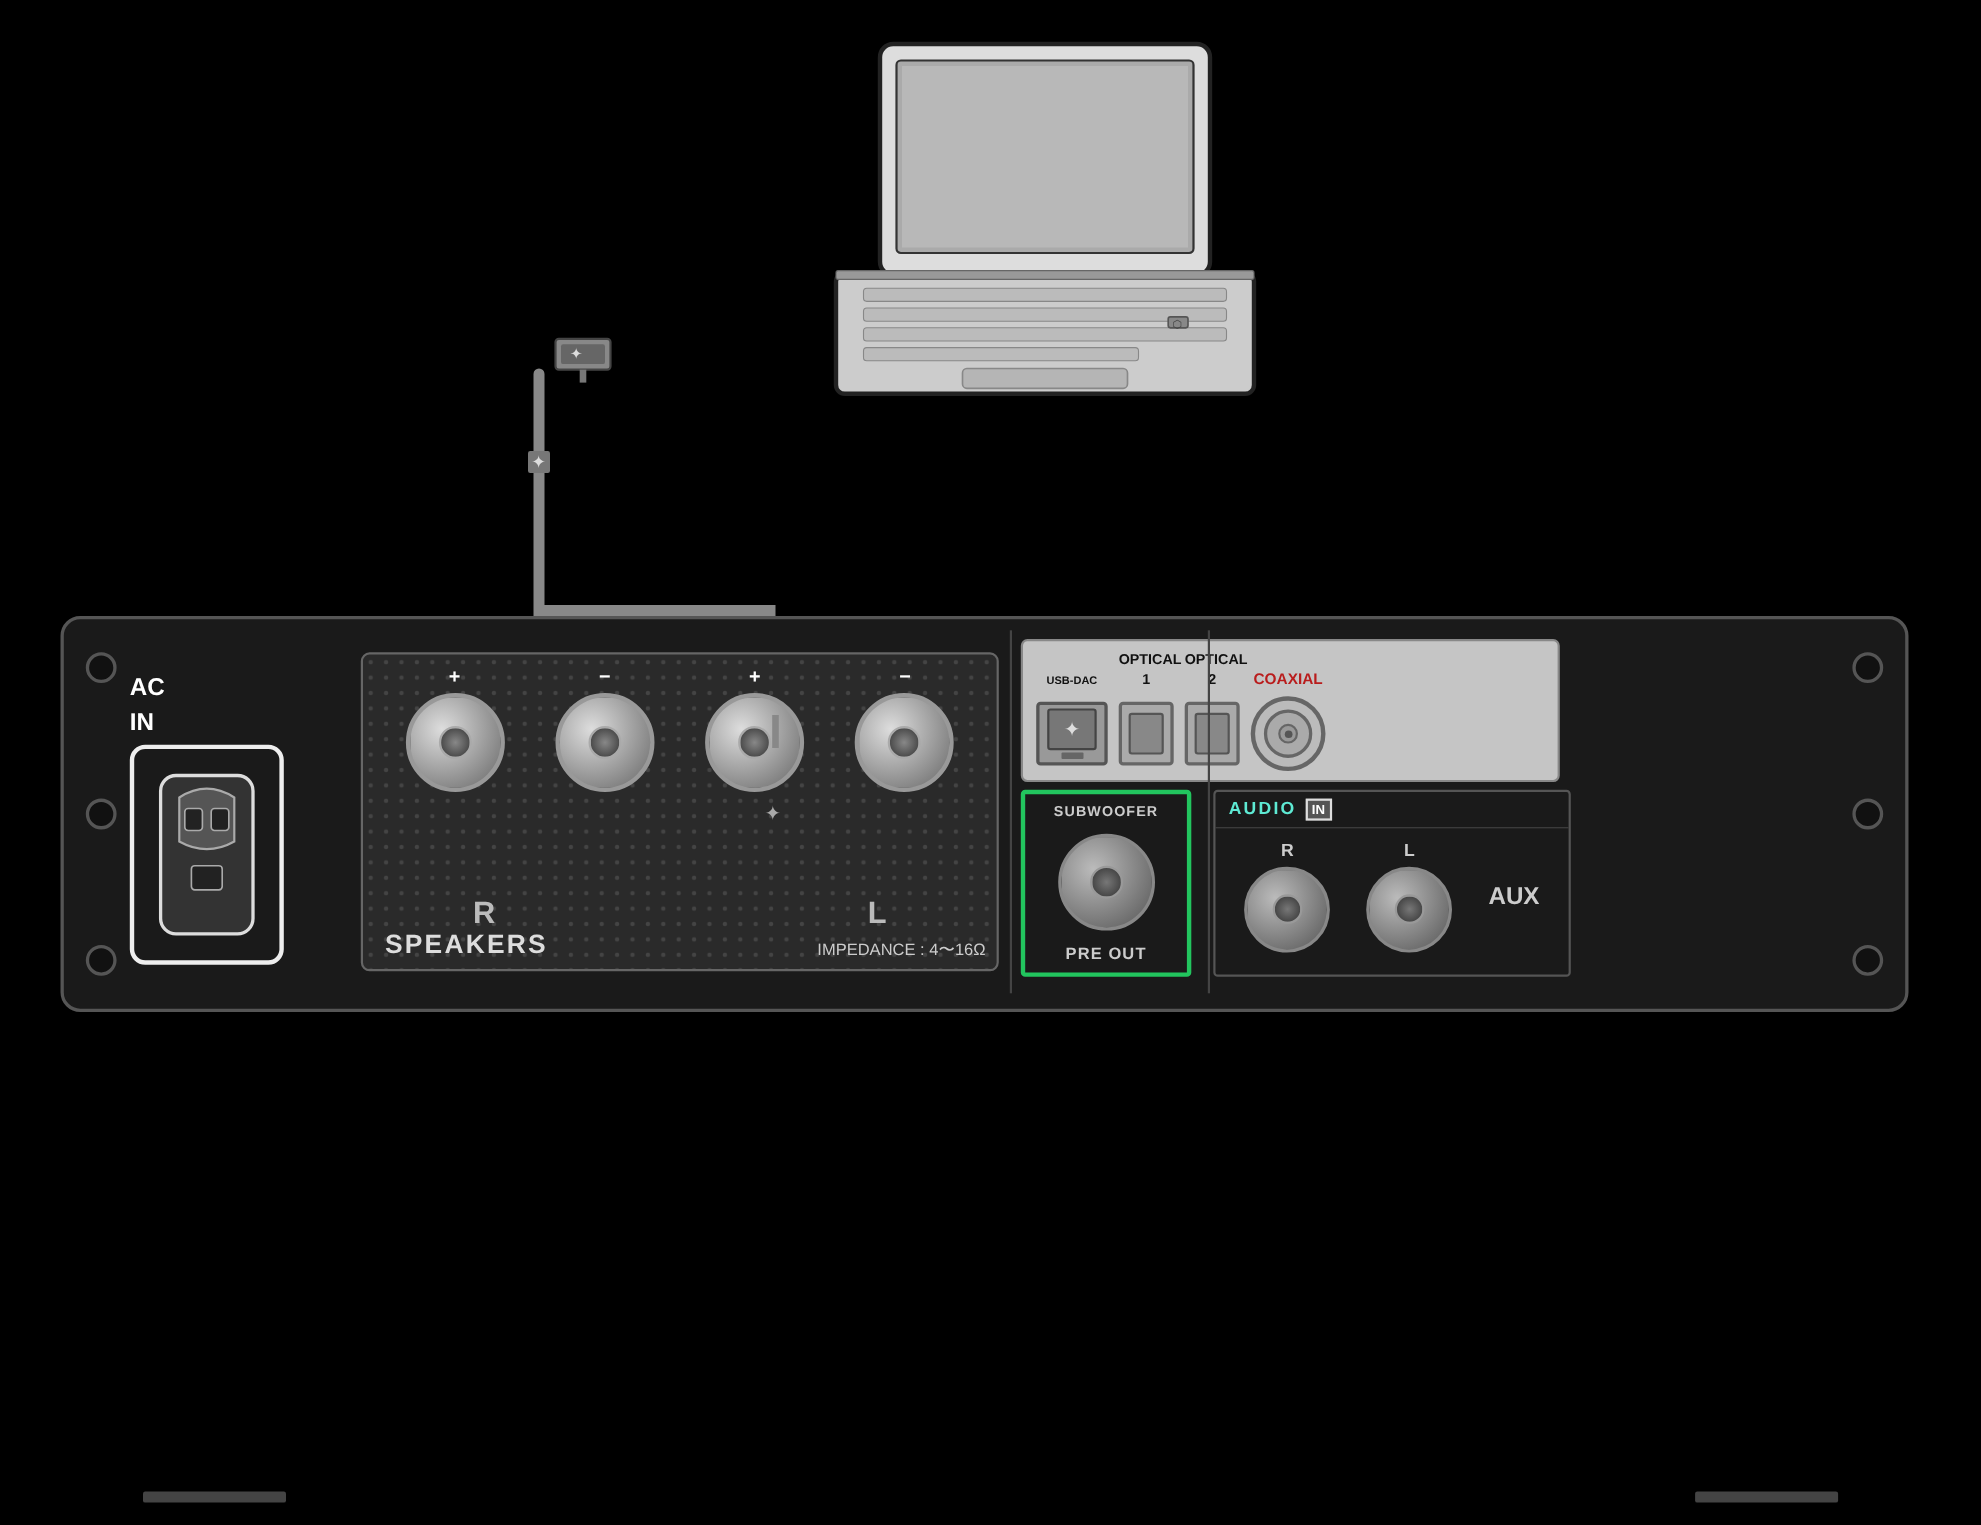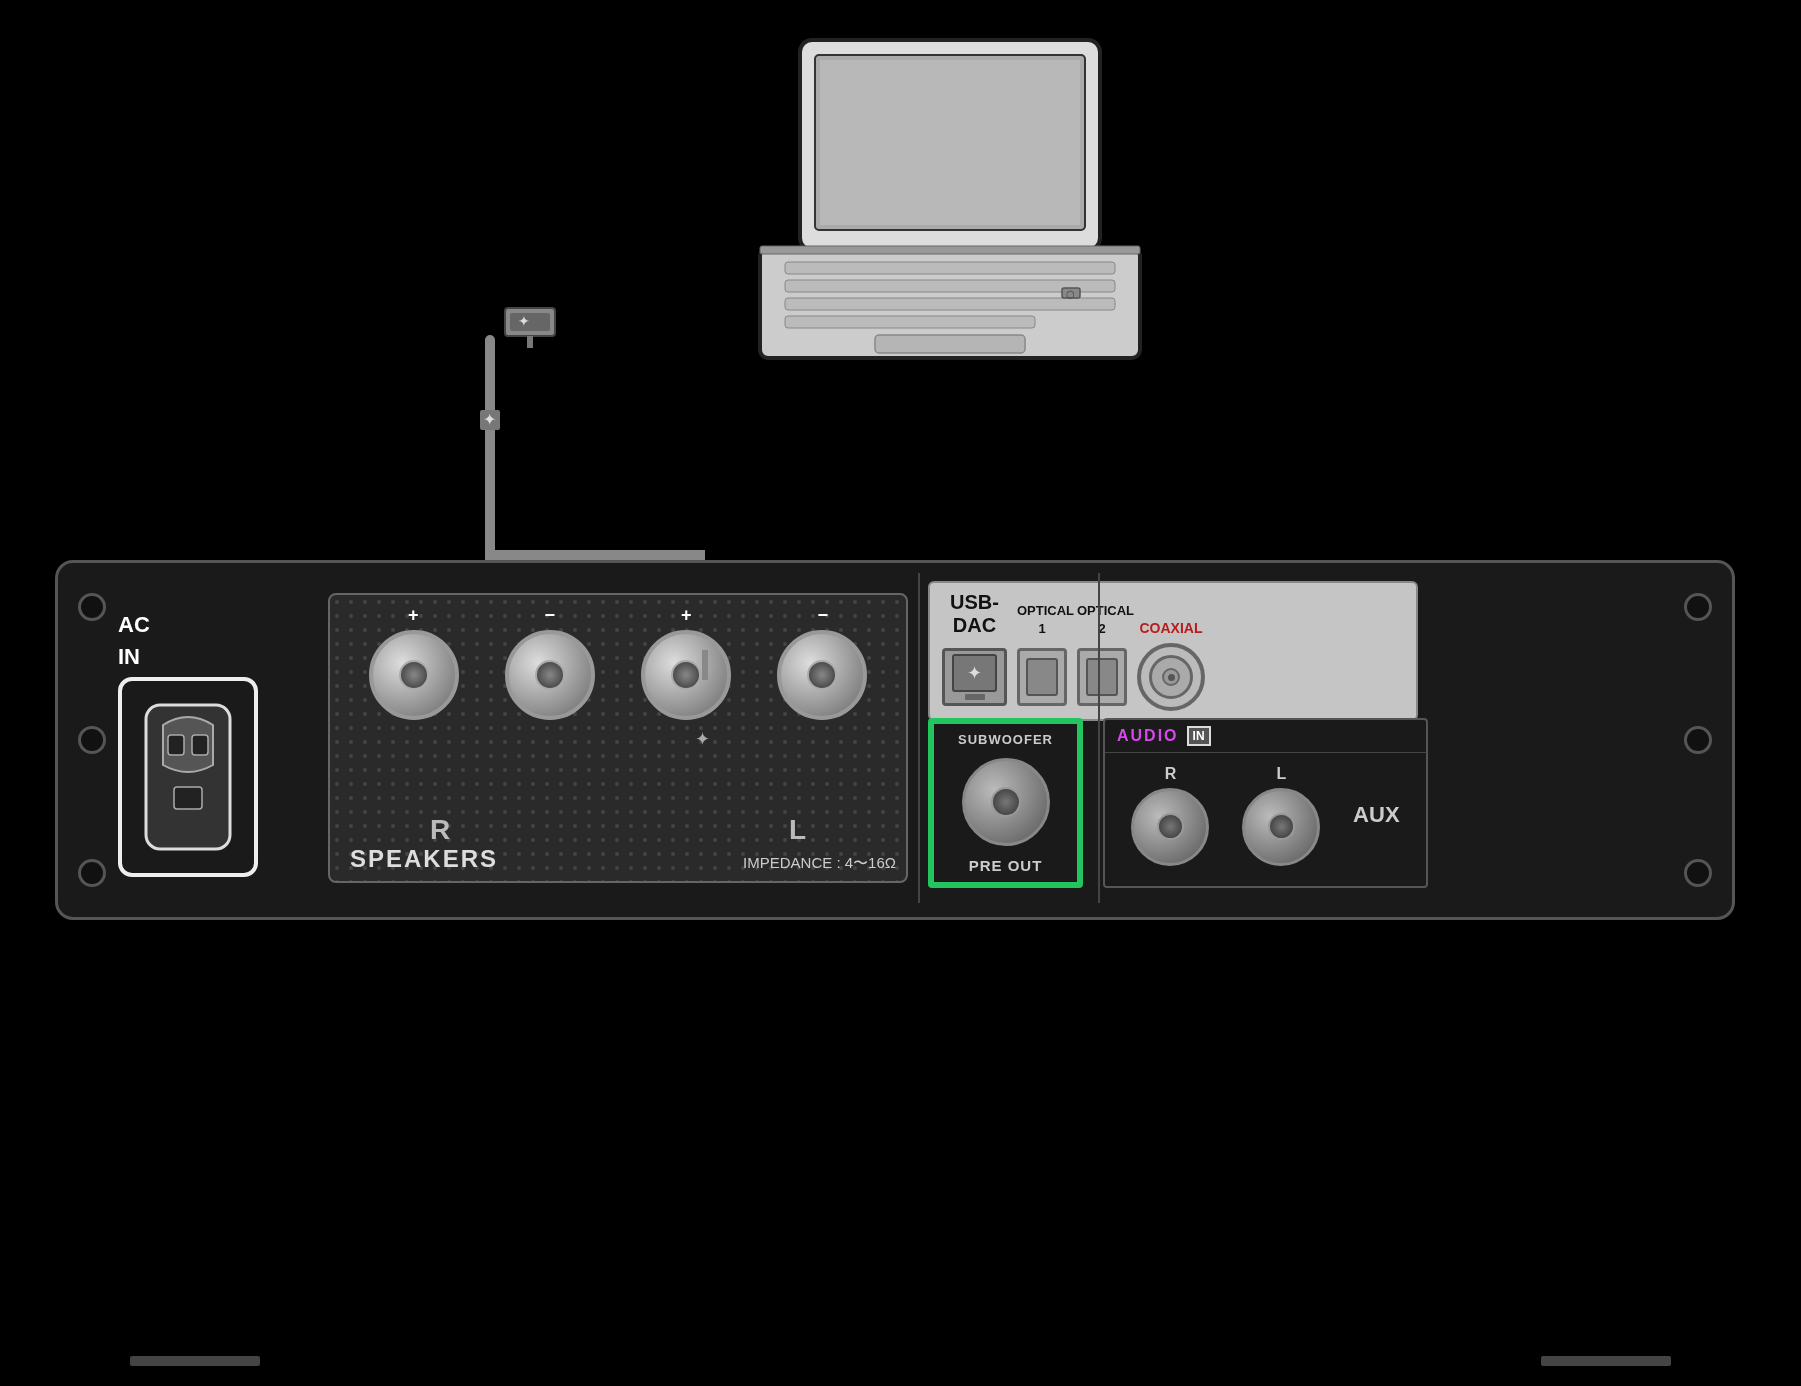--- a/index.html
+++ b/index.html
@@ -221,21 +221,21 @@
       <div style="position:absolute; bottom:8px; left:20px; color:#ddd; font-size:24px; font-weight:bold; letter-spacing:2px;">SPEAKERS</div>
       <div style="position:absolute; bottom:8px; right:10px; color:#ccc; font-size:15px;">IMPEDANCE : 4〜16Ω</div>
     </div>
 
     <div style="position:absolute; top:18px; left:870px; width:490px;">
 
       <div style="background:#c5c5c5; border:2px solid #888; border-radius:6px; padding:8px 12px;">
 
         <div style="display:flex; gap:10px; margin-bottom:6px; align-items:flex-end;">
           <div style="width:65px; text-align:center;">
-            <span style="color:#111; font-size:20px; font-weight:bold;">USB-DAC</span>
+            <span style="color:#111; font-size:10px; font-weight:bold;">USB-DAC</span>
           </div>
           <div style="width:50px; text-align:center;">
             <span style="color:#111; font-size:13px; font-weight:bold; white-space:nowrap;">OPTICAL</span>
             <br><span style="color:#111; font-size:13px; font-weight:bold;">1</span>
           </div>
           <div style="width:50px; text-align:center;">
             <span style="color:#111; font-size:13px; font-weight:bold; white-space:nowrap;">OPTICAL</span>
             <br><span style="color:#111; font-size:13px; font-weight:bold;">2</span>
           </div>
           <div style="width:68px; text-align:center;">
@@ -270,31 +270,31 @@
           </div>
         </div>
       </div>
 
       <div style="display:flex; align-items:center; justify-content:flex-end; gap:8px; margin-top:8px; margin-right:5px;">
         <span style="color:#ddd; font-size:18px; font-weight:bold; letter-spacing:2px;">DIGITAL  AUDIO</span>
         <span style="background:#555; color:#fff; border:2px solid #ddd; padding:1px 5px; font-size:13px; font-weight:bold;">IN</span>
       </div>
     </div>
 
-    <div style="position:absolute; top:155px; left:870px; width:155px; height:170px; border:6px solid #22c55e; border-radius:4px; background:#1a1a1a; display:flex; flex-direction:column; align-items:center; justify-content:space-between; padding:8px;">
+    <div style="position:absolute; top:155px; left:870px; width:155px; height:170px; border:4px solid #22c55e; border-radius:4px; background:#1a1a1a; display:flex; flex-direction:column; align-items:center; justify-content:space-between; padding:8px;">
       <div style="color:#ccc; font-size:13px; font-weight:bold; text-align:center; letter-spacing:1px;">SUBWOOFER</div>
       <div style="width:88px; height:88px; border-radius:50%; background:radial-gradient(circle at 35% 35%, #bbb, #555); border:3px solid #888; display:flex; align-items:center; justify-content:center;">
         <div style="width:30px; height:30px; border-radius:50%; background:radial-gradient(circle, #777, #333); border:2px solid #999;"></div>
       </div>
       <div style="color:#ccc; font-size:15px; font-weight:bold; letter-spacing:1px;">PRE OUT</div>
     </div>
 
     <div style="position:absolute; top:155px; left:1045px; width:325px; height:170px; border:2px solid #555; border-radius:4px; background:#1a1a1a;">
       <div style="display:flex; align-items:center; gap:8px; padding:6px 12px; border-bottom:1px solid #444;">
-        <span style="color:#d946ef; font-size:16px; font-weight:bold; letter-spacing:2px;">AUDIO</span>
+        <span style="color:#5eead4; font-size:16px; font-weight:bold; letter-spacing:2px;">AUDIO</span>
         <span style="background:#555; color:#fff; border:2px solid #ddd; padding:1px 4px; font-size:12px; font-weight:bold;">IN</span>
       </div>
       <div style="display:flex; align-items:center; justify-content:space-around; padding:15px 10px; height:calc(100% - 42px);">
 
         <div style="display:flex; flex-direction:column; align-items:center; gap:5px;">
           <span style="color:#ccc; font-size:16px; font-weight:bold;">R</span>
           <div style="width:78px; height:78px; border-radius:50%; background:radial-gradient(circle at 35% 35%, #bbb, #555); border:3px solid #888; display:flex; align-items:center; justify-content:center;">
             <div style="width:27px; height:27px; border-radius:50%; background:radial-gradient(circle, #777, #333); border:2px solid #999;"></div>
           </div>
         </div>

